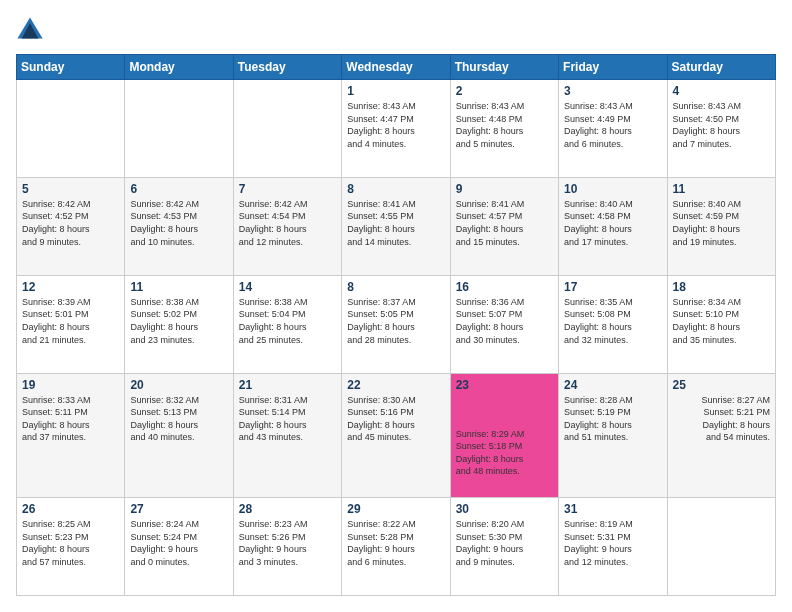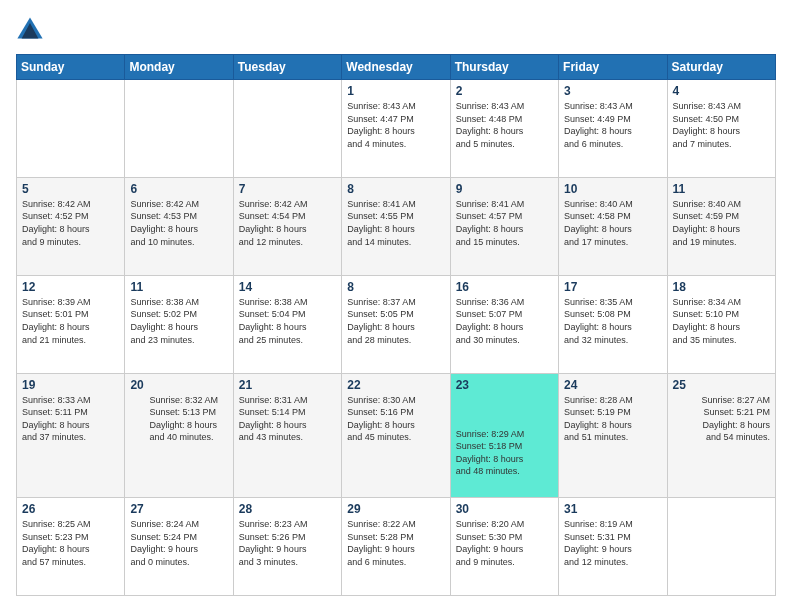--- a/index.html
+++ b/index.html
@@ -264,40 +264,40 @@
         <tr>
           <td style="background: rgb(245, 245, 245);">
             <div class="day-num">19</div>
             <div class="cell-info" style="white-space: pre-line;">Sunrise: 8:33 AM
 Sunset: 5:11 PM
 Daylight: 8 hours
 and 37 minutes.</div>
           </td>
           <td style="background: rgb(245, 245, 245);">
             <div class="day-num">20</div>
-            <div class="cell-info" style="white-space: pre-line; margin-left: 19px;">Sunrise: 8:32 AM
+            <div class="cell-info" style="white-space: pre-line;">Sunrise: 8:32 AM
 Sunset: 5:13 PM
 Daylight: 8 hours
 and 40 minutes.</div>
           </td>
           <td style="background: rgb(245, 245, 245);">
             <div class="day-num">21</div>
             <div class="cell-info" style="white-space: pre-line;">Sunrise: 8:31 AM
 Sunset: 5:14 PM
 Daylight: 8 hours
 and 43 minutes.</div>
           </td>
           <td style="background: rgb(245, 245, 245);">
             <div class="day-num">22</div>
             <div class="cell-info" style="white-space: pre-line;">Sunrise: 8:30 AM
 Sunset: 5:16 PM
 Daylight: 8 hours
 and 45 minutes.</div>
           </td>
-          <td style="background: #5eead4;">
+          <td style="background: #ec4899;">
             <div class="day-num">23</div>
             <div class="cell-info" style="white-space: pre-line; margin-top: 36px;">Sunrise: 8:29 AM
 Sunset: 5:18 PM
 Daylight: 8 hours
 and 48 minutes.</div>
           </td>
           <td style="background: rgb(245, 245, 245);">
             <div class="day-num">24</div>
             <div class="cell-info" style="white-space: pre-line;">Sunrise: 8:28 AM
 Sunset: 5:19 PM

